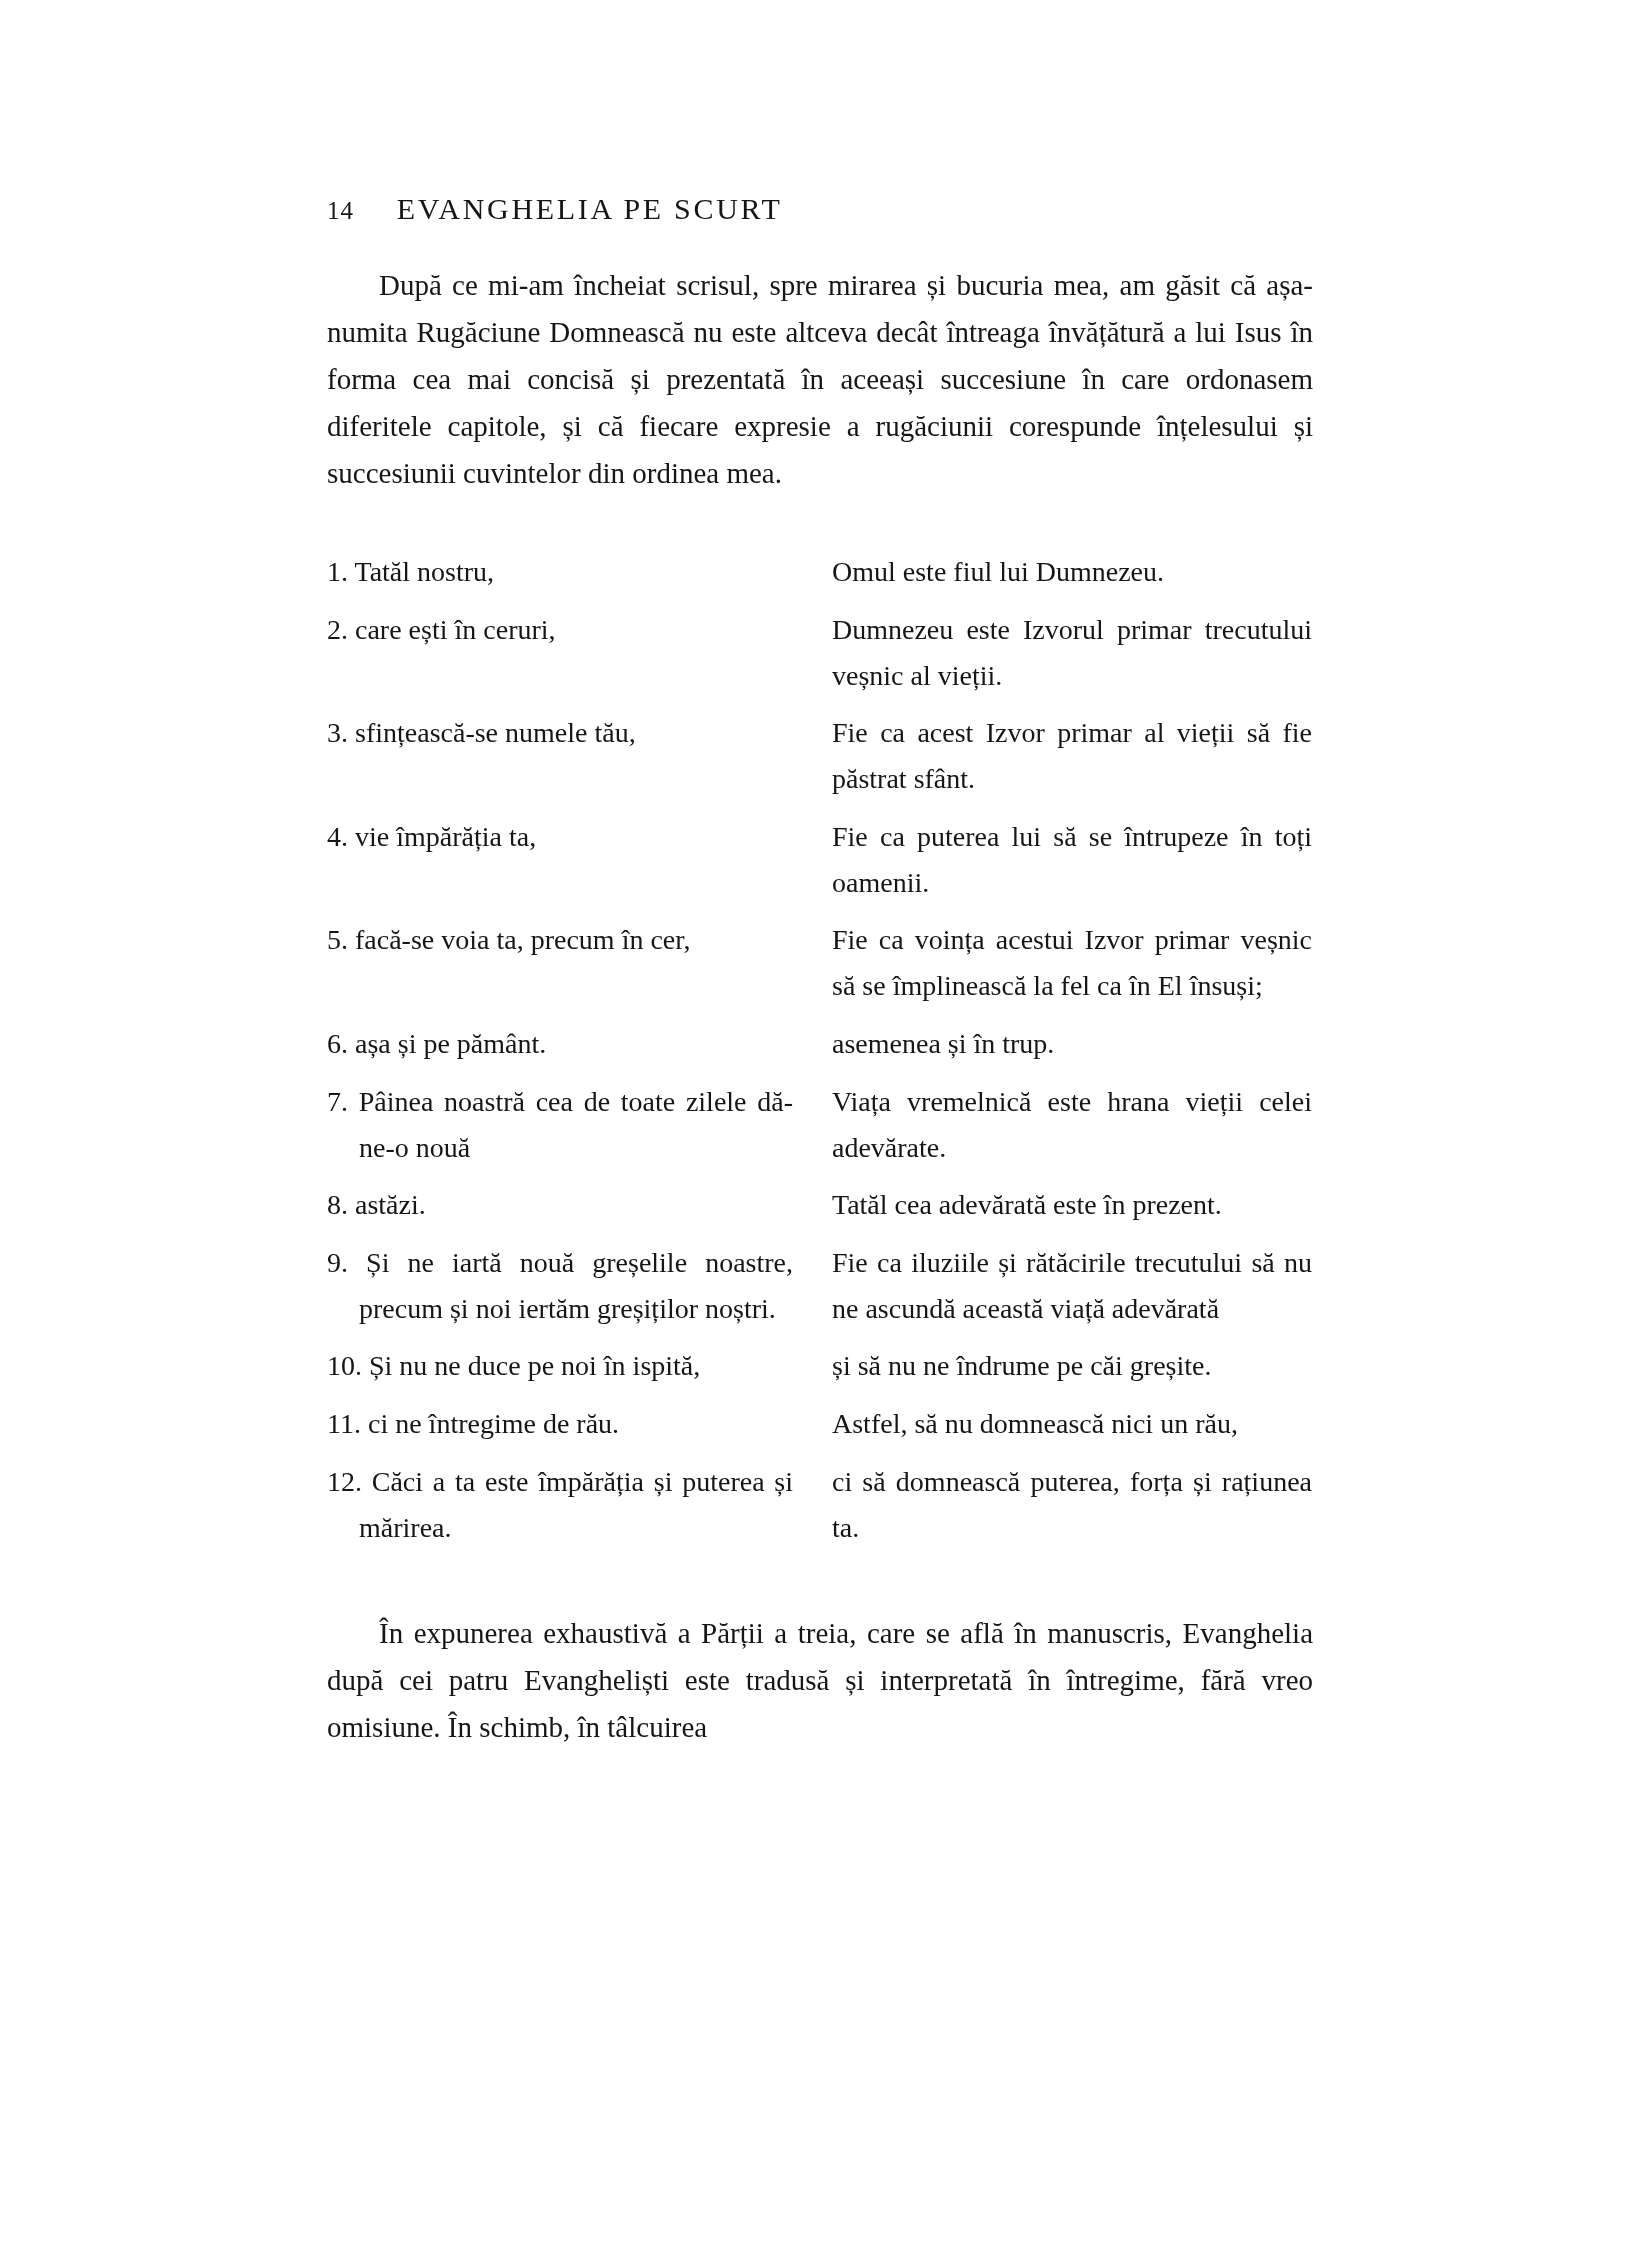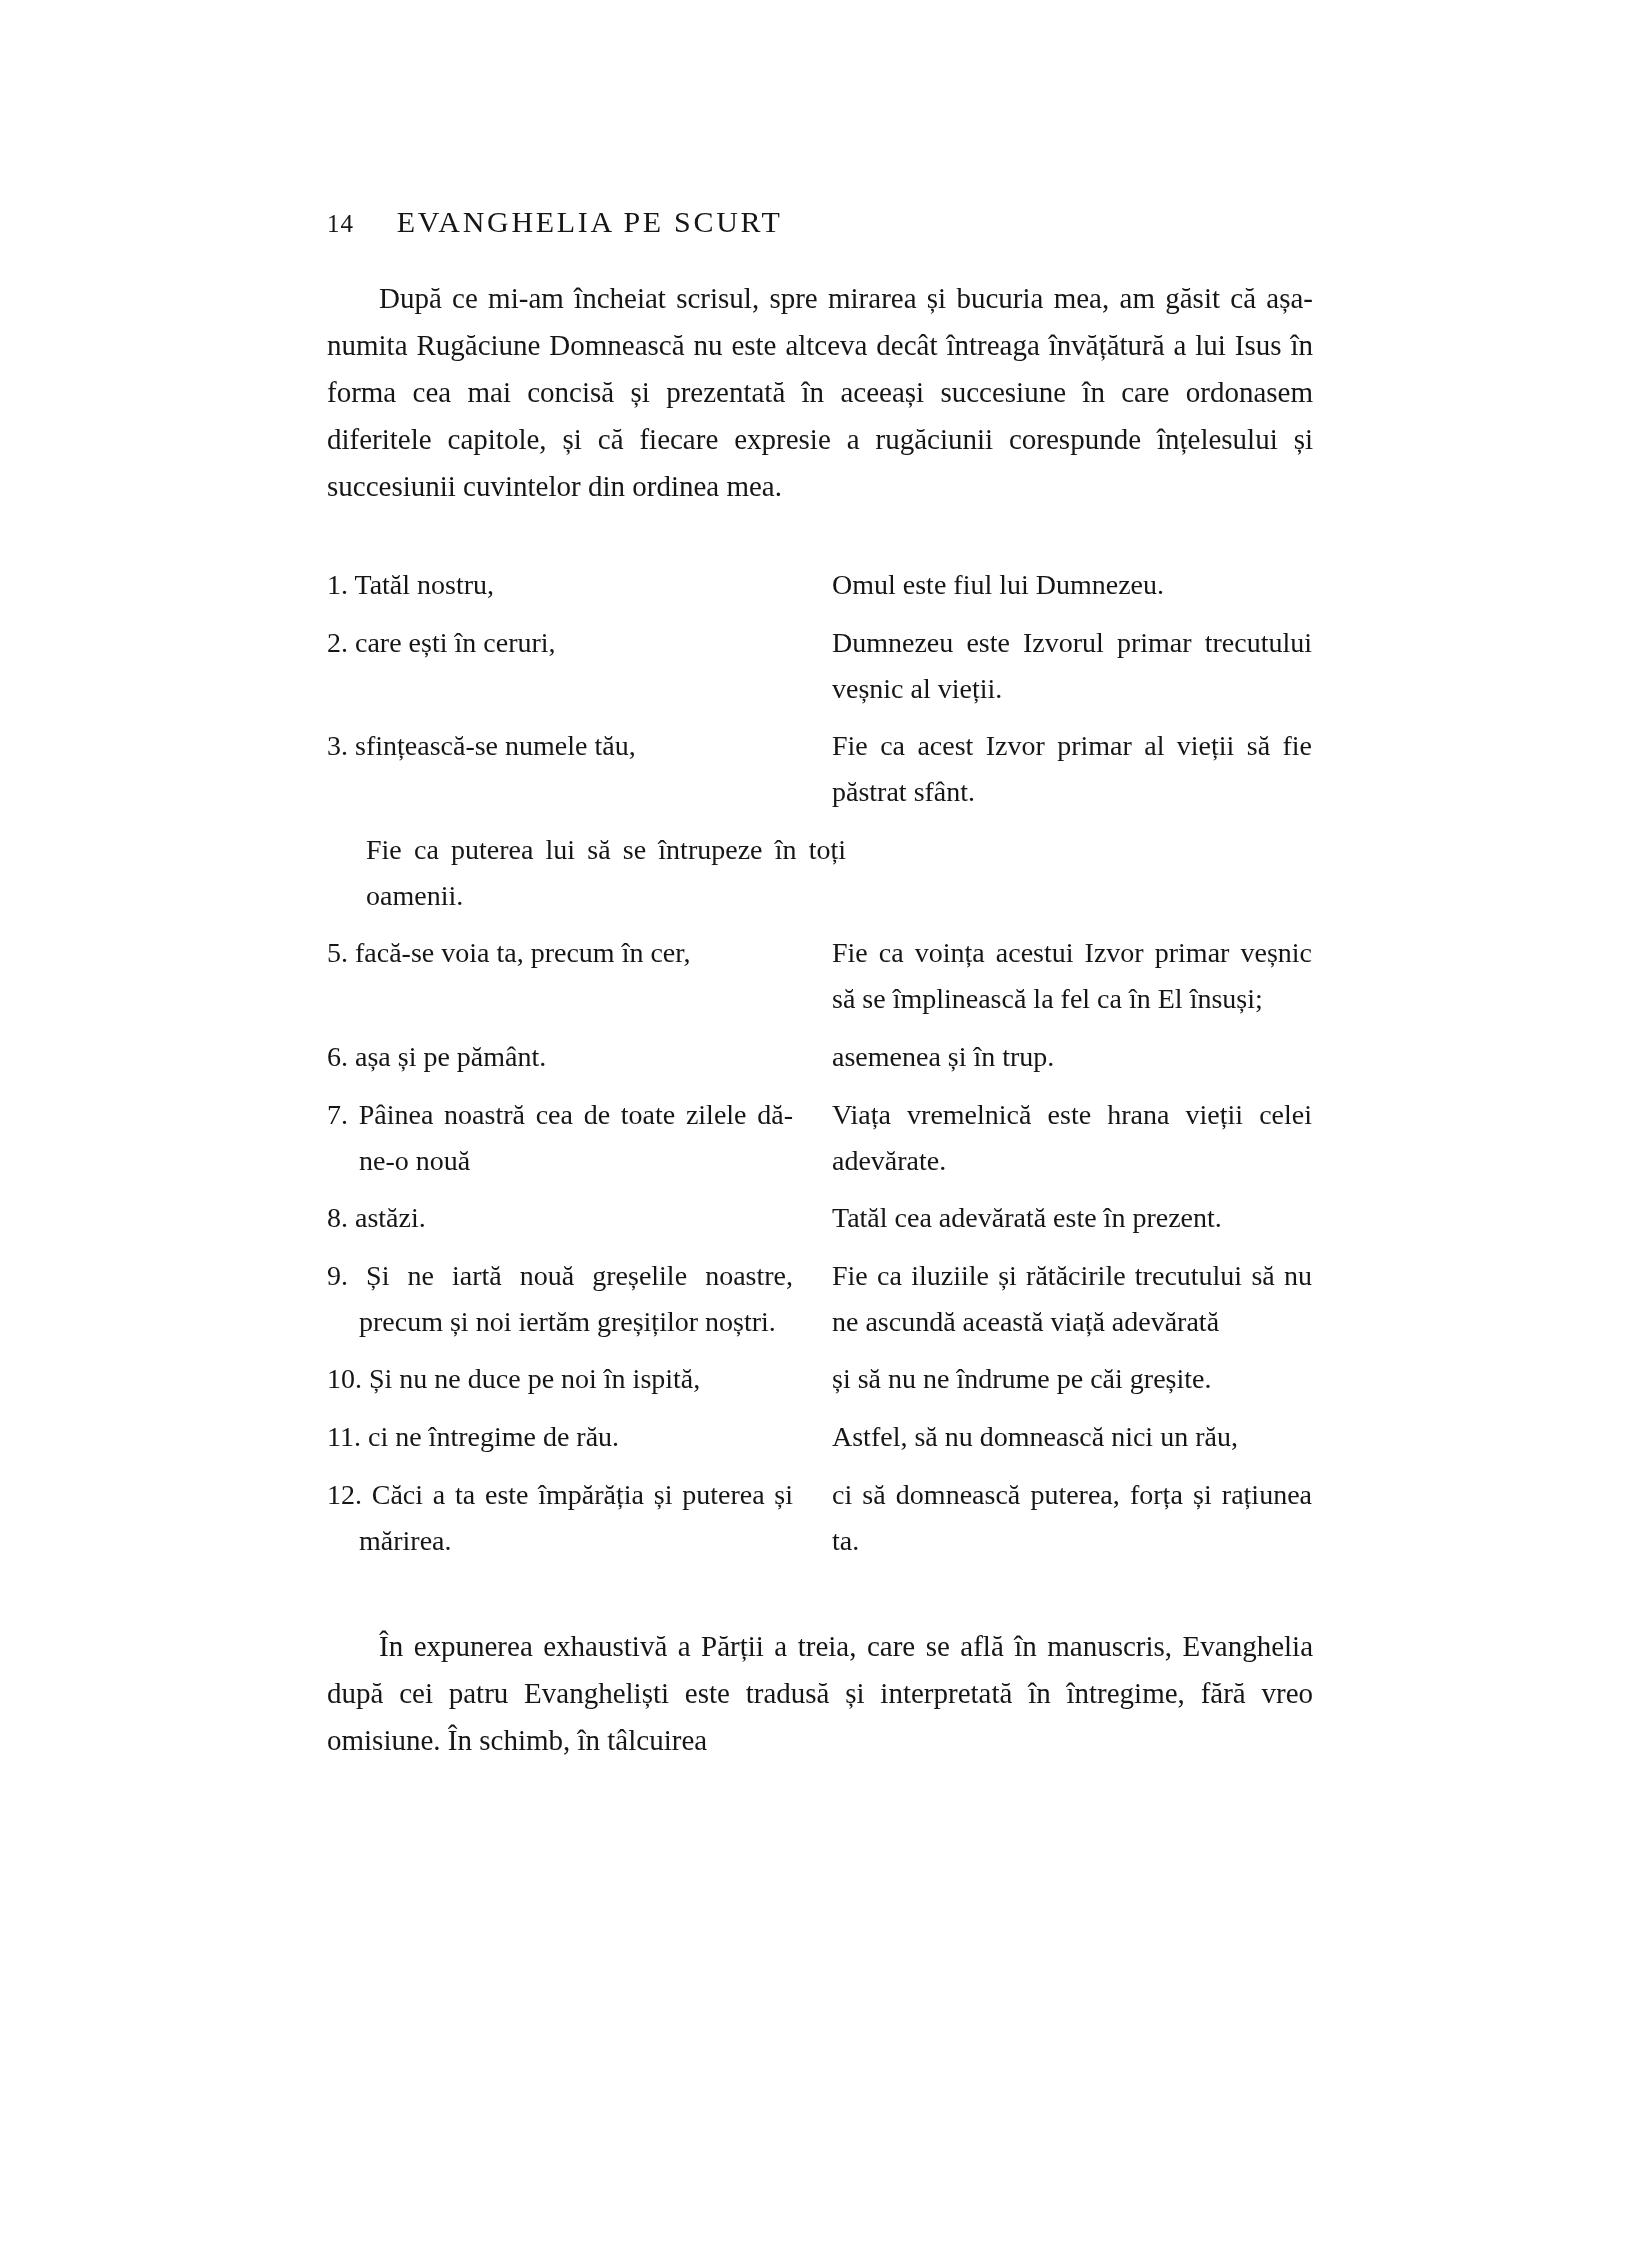--- a/index.html
+++ b/index.html
@@ -13,21 +13,21 @@
     overflow: hidden;
   }
   .page {
     position: absolute;
     inset: 0;
     background: #ffffff;
   }
   .content {
     position: absolute;
     left: 327px;
-    top: 205px;
+    top: 192px;
     width: 986px;
   }
   .header-row {
     display: flex;
     align-items: baseline;
     margin-bottom: 36px;
   }
   .page-number {
     font-size: 25px;
     letter-spacing: 0.9px;
@@ -90,20 +90,21 @@
         </div>
         <div class="prayer-row">
           <div class="cell left"><span class="num">2. </span><span>care ești în ceruri,</span></div>
           <div class="cell right">Dumnezeu este Izvorul primar trecutului veșnic al vieții.</div>
         </div>
         <div class="prayer-row">
           <div class="cell left"><span class="num">3. </span><span>sfințească-se numele tău,</span></div>
           <div class="cell right">Fie ca acest Izvor primar al vieții să fie păstrat sfânt.</div>
         </div>
         <div class="prayer-row">
+          <div class="cell left"><span class="num">4. </span><span>vie împărăția ta,</span></div>
           <div class="cell right">Fie ca puterea lui să se întrupeze în toți oamenii.</div>
         </div>
         <div class="prayer-row">
           <div class="cell left"><span class="num">5. </span><span>facă-se voia ta, precum în cer,</span></div>
           <div class="cell right">Fie ca voința acestui Izvor primar veșnic să se împlinească la fel ca în El însuși;</div>
         </div>
         <div class="prayer-row">
           <div class="cell left"><span class="num">6. </span><span>așa și pe pământ.</span></div>
           <div class="cell right">asemenea și în trup.</div>
         </div>

